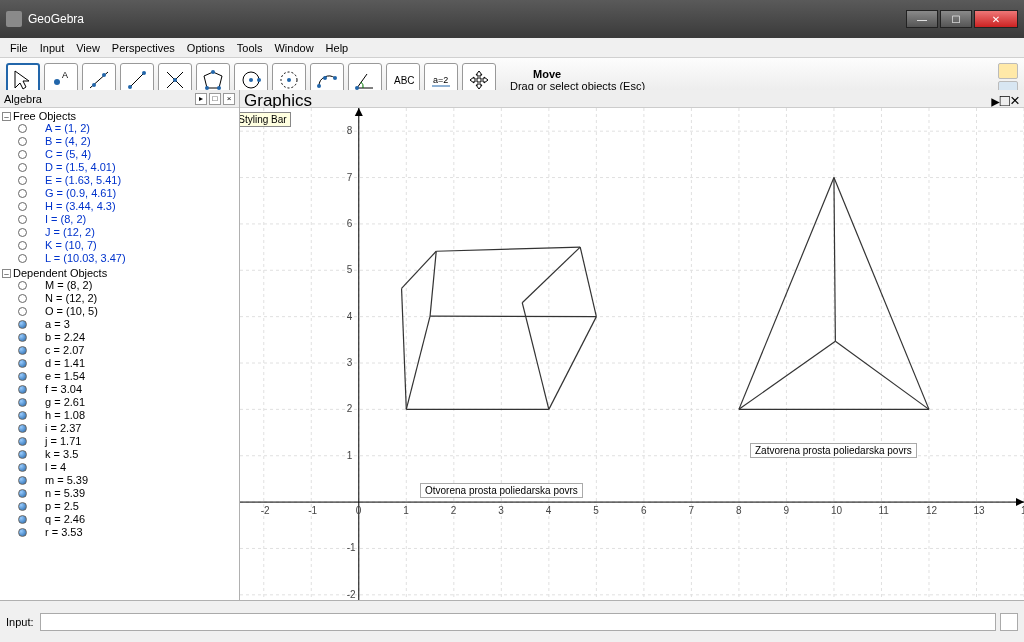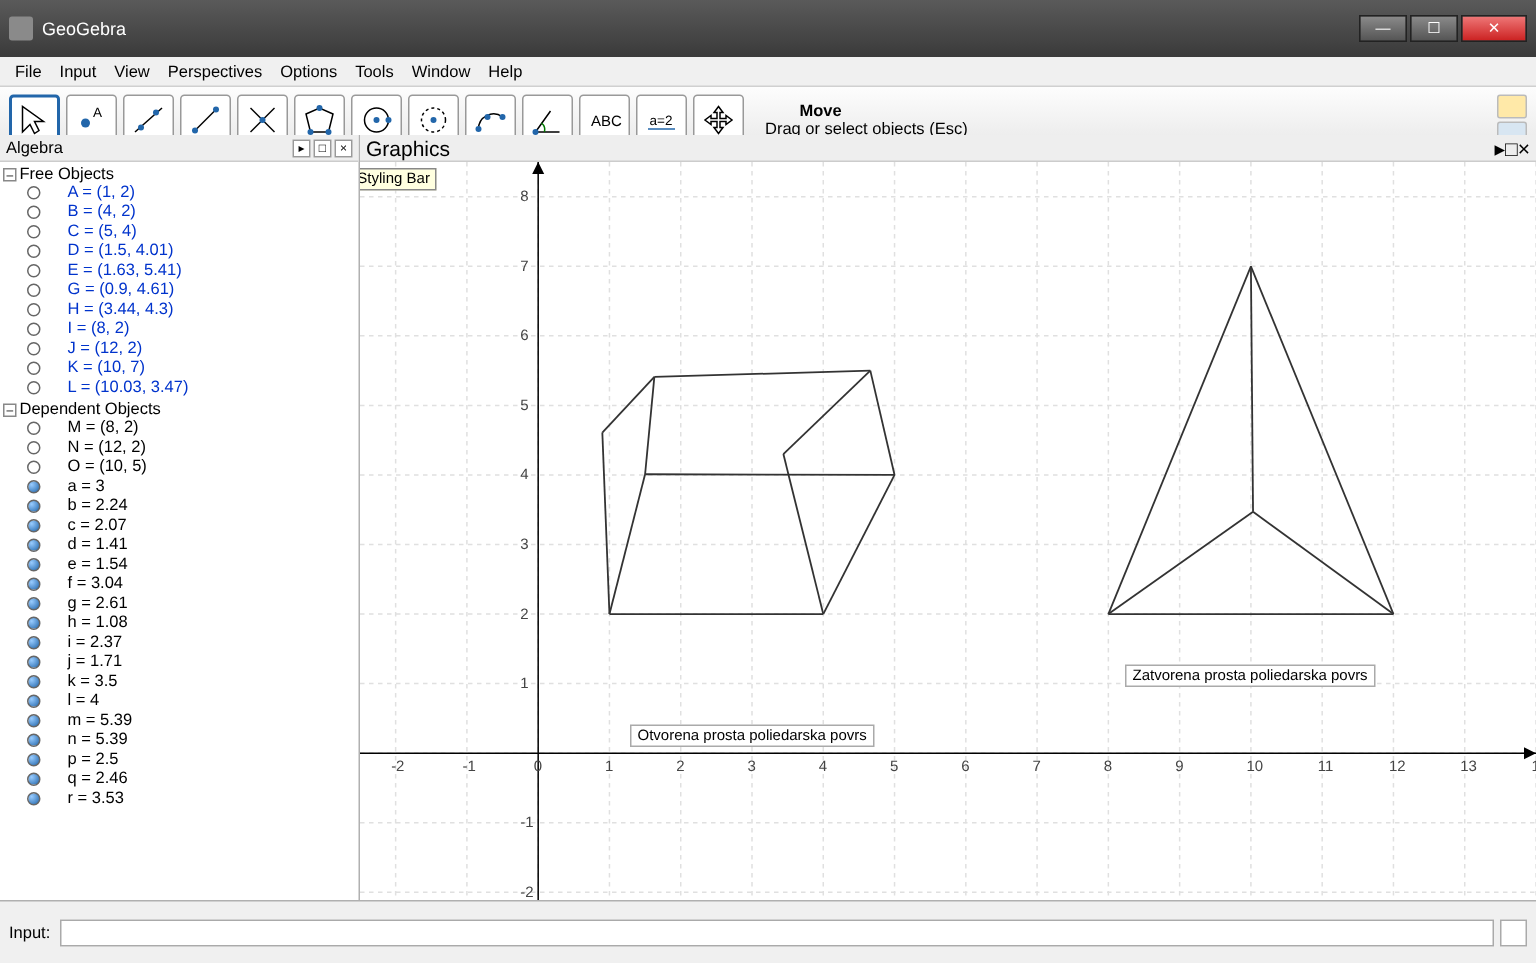--- a/index.html
+++ b/index.html
@@ -34,21 +34,21 @@
 .tgroup { margin-bottom:2px;}
 .tglabel { display:flex; align-items:center; gap:2px;}
 .tgtoggle { width:9px; height:9px; border:1px solid #888; font-size:8px; line-height:7px; text-align:center; background:#fff;}
 .titem { display:flex; align-items:center; padding-left:16px; gap:18px; line-height:13px;}
 .bullet { width:9px; height:9px; border:1px solid #666; border-radius:50%; background:#fff;}
 .bullet.filled { background: radial-gradient(circle at 30% 30%, #9cf, #26a);}
 .titem.free { color:#0033cc; }
 .titem.dep { color:#000; }
 
 .gfxcol { flex:1; display:flex; flex-direction:column; position:relative;}
-.gfxhead { height:18px; background:#eee; border-bottom:1px solid #ccc; font-size:14px; padding:1px 4px; display:flex; align-items:center;}
+.gfxhead { height:18px; background:#eee; border-bottom:1px solid #ccc; font-size:17px; padding:1px 4px; display:flex; }
 .gfxhead .spacer{flex:1;}
 .gfxcanvas { flex:1; position:relative; background:#fff; overflow:hidden;}
 
 .stylingtip { position:absolute; top:4px; left:-38px; background:#ffffe0; border:1px solid #888; font-size:10px; padding:1px 3px; z-index:5;}
 
 .caption { position:absolute; background:#fff; border:1px solid #aaa; font-size:10px; padding:1px 4px;}
 
 .inputbar { position:absolute; bottom:0; left:0; right:0; height:42px; background:#f0f0f0; border-top:1px solid #b0b0b0; display:flex; align-items:center; padding:2px 6px; font-size:11px;}
 .inputbar input { flex:1; height:18px; border:1px solid #aaa; margin-left:6px; padding:0 3px; font-size:11px;}
 .inputbar .dz { width:18px; height:18px; border:1px solid #aaa; margin-left:4px; background:#fff;}

